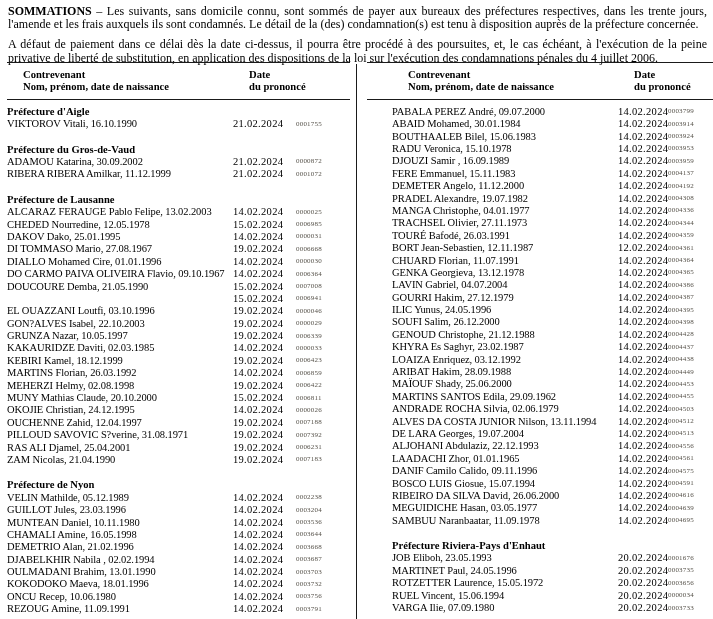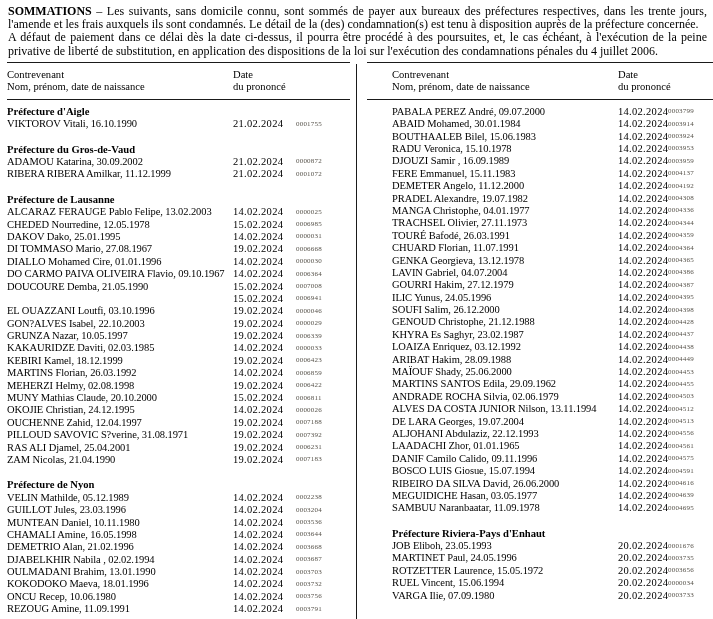--- a/index.html
+++ b/index.html
@@ -3,31 +3,31 @@
 <meta charset="utf-8">
 <style>
   html,body{margin:0;padding:0;}
   body{
     width:713px;height:619px;overflow:hidden;position:relative;
     background:#ffffff;color:#000;
     font-family:"Liberation Serif","DejaVu Serif",serif;
   }
   .intro{position:absolute;left:8px;top:5px;width:699px;text-align:justify;}
   .intro p{margin:0;font-size:12px;line-height:13.2px;}
-  .intro p + p{margin-top:0;}
+  .intro p + p{margin-top:7px;}
   .intro b{font-weight:bold;}
 
   .col{position:absolute;top:62px;}
   .col-left{left:7px;width:343px;--name-x:0px;--date-x:226px;--ref-x:289px;}
   .col-right{left:367px;width:346px;--name-x:25px;--date-x:251px;--ref-x:301px;}
   .vdivider{position:absolute;left:356px;top:64px;width:1px;height:555px;background:#1a1a1a;}
 
   .rule{border-top:1.5px solid #1a1a1a;height:0;}
-  .thead{position:relative;padding:6px 0 5px var(--name-x);font-weight:normal;
-         font-size:10.6px;line-height:12.4px;}
+  .thead{position:relative;padding:6px 0 5px var(--name-x);font-weight:bold;
+         font-size:10.6px;line-height:12.4px;margin-left:16px;}
   .th-date{position:absolute;left:var(--date-x);top:6px;}
 
   .tbody{padding-bottom:4px;font-family:Liberation Serif, serif;}
   .section{margin-top:13px;}
   .tbody .section:first-child{margin-top:6px;}
   .sec-title{font-weight:bold;font-size:10.6px;line-height:12.4px;height:12.4px;
              padding-left:var(--name-x);white-space:nowrap;}
   .line{position:relative;height:12.4px;font-size:10.5px;line-height:12.4px;}
   .c-name{position:absolute;left:var(--name-x);top:0;white-space:nowrap;letter-spacing:-0.1px;}
   .c-date{position:absolute;left:var(--date-x);top:0;letter-spacing:0.3px;}
@@ -306,20 +306,25 @@
           <span class="c-name">TRACHSEL Olivier, 27.11.1973</span>
           <span class="c-date">14.02.2024</span>
           <span class="c-ref">0004344</span>
         </div>
         <div class="line">
           <span class="c-name">TOURÉ Bafodé, 26.03.1991</span>
           <span class="c-date">14.02.2024</span>
           <span class="c-ref">0004359</span>
         </div>
         <div class="line">
+          <span class="c-name">BORT Jean-Sebastien, 12.11.1987</span>
+          <span class="c-date">12.02.2024</span>
+          <span class="c-ref">0004361</span>
+        </div>
+        <div class="line">
           <span class="c-name">CHUARD Florian, 11.07.1991</span>
           <span class="c-date">14.02.2024</span>
           <span class="c-ref">0004364</span>
         </div>
         <div class="line">
           <span class="c-name">GENKA Georgieva, 13.12.1978</span>
           <span class="c-date">14.02.2024</span>
           <span class="c-ref">0004365</span>
         </div>
         <div class="line">

